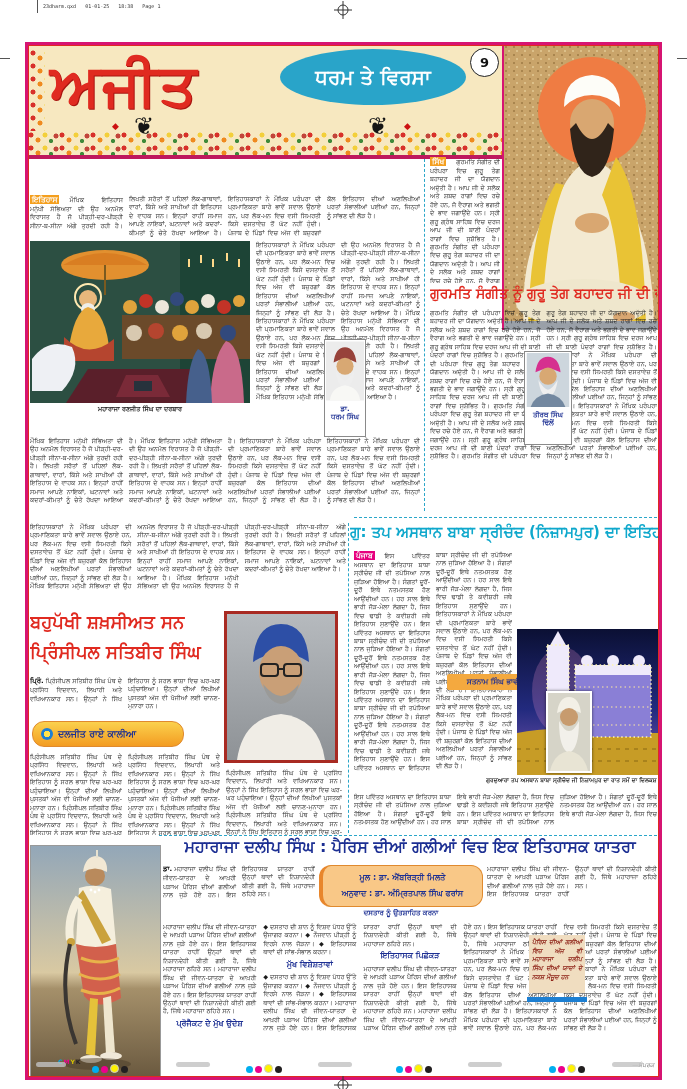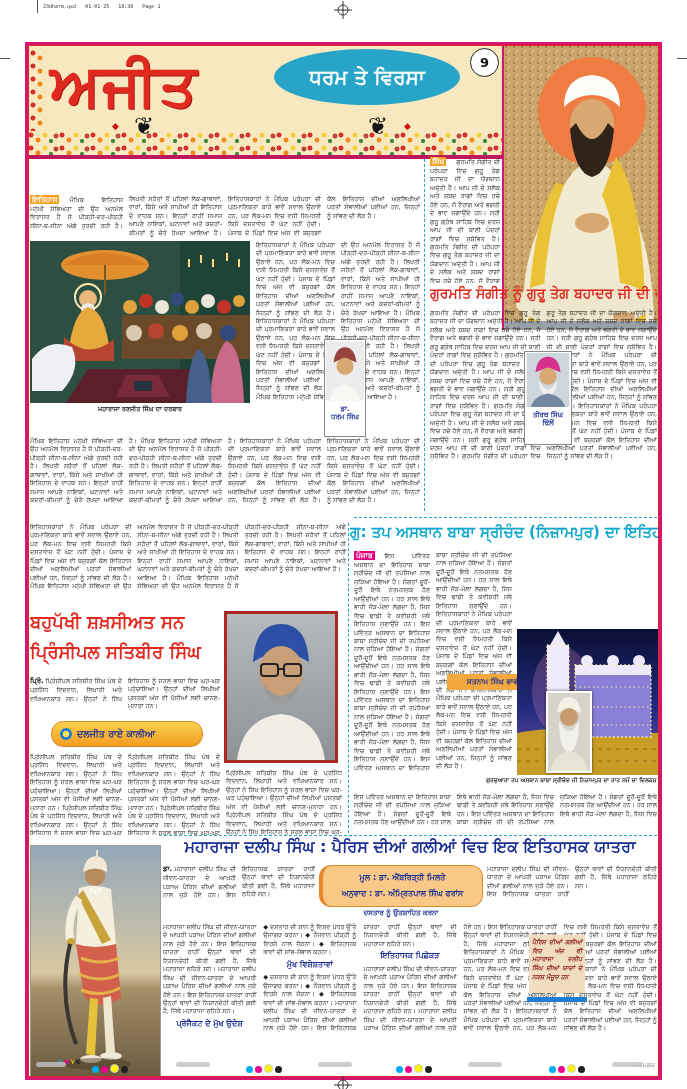--- a/index.html
+++ b/index.html
@@ -90,21 +90,21 @@
   </svg>
   <div class="abs tick" style="left:0;top:58px;width:10px;height:1px;"></div>
   <div class="abs tick" style="left:677px;top:58px;width:10px;height:1px;"></div>
 
   <div class="page">
 
     <div class="abs mast" style="left:0;top:0;width:474px;height:110px;">
       <div class="abs garland" style="left:2px;top:4px;width:15px;height:100px;"></div>
       <div class="abs garland" style="left:0;top:86px;width:474px;height:24px;"></div>
       <div class="abs logo" style="left:22px;top:2px;width:222px;height:80px;">ਅਜੀਤ</div>
-      <div class="abs oval" style="left:246px;top:4px;width:186px;height:56px;">ਧਰਮ ਤੇ ਵਿਰਸਾ</div>
+      <div class="abs oval" style="left:252px;top:4px;width:186px;height:56px;">ਧਰਮ ਤੇ ਵਿਰਸਾ</div>
       <div class="abs dia" style="left:84px;top:76px;">◆</div>
       <div class="abs orn" style="left:94px;top:66px;width:44px;height:32px;">❦</div>
       <div class="abs orn" style="left:328px;top:66px;width:44px;height:32px;">❦</div>
       <div class="abs dia" style="left:376px;top:76px;">◆</div>
     </div>
     <div class="abs pgnum" style="left:442px;top:3px;width:27px;height:27px;">9</div>
 
     <div class="abs imgbox guru-bg" style="left:474px;top:0;width:157px;height:285px;">
       <svg viewBox="0 0 157 285" width="157" height="285">
         <circle cx="88" cy="66" r="54" fill="#ef7c43"></circle>
@@ -289,21 +289,21 @@
         <rect x="34" y="50" width="17" height="12" rx="3" fill="none" stroke="#222" stroke-width="2"></rect>
         <rect x="57" y="50" width="17" height="12" rx="3" fill="none" stroke="#222" stroke-width="2"></rect>
         <line x1="51" y1="55" x2="57" y2="55" stroke="#222" stroke-width="2"></line>
         <path d="M36 70 Q40 88 54 90 Q68 88 72 70 Q62 82 54 82 Q46 82 36 70Z" fill="#9a9a98"></path>
         <path d="M10 146 Q16 104 54 100 Q92 104 98 146Z" fill="#f0ede6"></path>
       </svg>
     </div>
     <div class="abs btxt c2" style="left:2px;top:632px;width:190px;height:40px;">
       <span class="leadb">ਪ੍ਰਿੰ.</span><span>ਪ੍ਰਿੰਸੀਪਲ ਸਤਿਬੀਰ ਸਿੰਘ ਪੰਥ ਦੇ ਪ੍ਰਸਿੱਧ ਵਿਦਵਾਨ, ਲਿਖਾਰੀ ਅਤੇ ਵਖਿਆਨਕਾਰ ਸਨ। ਉਨ੍ਹਾਂ ਨੇ ਸਿੱਖ ਇਤਿਹਾਸ ਨੂੰ ਸਰਲ ਭਾਸ਼ਾ ਵਿਚ ਘਰ-ਘਰ ਪਹੁੰਚਾਇਆ। ਉਨ੍ਹਾਂ ਦੀਆਂ ਲਿਖੀਆਂ ਪੁਸਤਕਾਂ ਅੱਜ ਵੀ ਖੋਜੀਆਂ ਲਈ ਚਾਨਣ-ਮੁਨਾਰਾ ਹਨ।</span>
     </div>
-    <div class="abs badge-big" style="left:23px;top:676px;width:152px;height:26px;">
+    <div class="abs badge-big" style="left:4px;top:676px;width:152px;height:26px;">
       <span class="badge-dot"></span>
       <span>ਦਲਜੀਤ ਰਾਏ ਕਾਲੀਆ</span>
     </div>
     <div class="abs btxt" style="left:2px;top:708px;width:92px;height:82px;"><span>ਪ੍ਰਿੰਸੀਪਲ ਸਤਿਬੀਰ ਸਿੰਘ ਪੰਥ ਦੇ ਪ੍ਰਸਿੱਧ ਵਿਦਵਾਨ, ਲਿਖਾਰੀ ਅਤੇ ਵਖਿਆਨਕਾਰ ਸਨ। ਉਨ੍ਹਾਂ ਨੇ ਸਿੱਖ ਇਤਿਹਾਸ ਨੂੰ ਸਰਲ ਭਾਸ਼ਾ ਵਿਚ ਘਰ-ਘਰ ਪਹੁੰਚਾਇਆ। ਉਨ੍ਹਾਂ ਦੀਆਂ ਲਿਖੀਆਂ ਪੁਸਤਕਾਂ ਅੱਜ ਵੀ ਖੋਜੀਆਂ ਲਈ ਚਾਨਣ-ਮੁਨਾਰਾ ਹਨ। ਪ੍ਰਿੰਸੀਪਲ ਸਤਿਬੀਰ ਸਿੰਘ ਪੰਥ ਦੇ ਪ੍ਰਸਿੱਧ ਵਿਦਵਾਨ, ਲਿਖਾਰੀ ਅਤੇ ਵਖਿਆਨਕਾਰ ਸਨ। ਉਨ੍ਹਾਂ ਨੇ ਸਿੱਖ ਇਤਿਹਾਸ ਨੂੰ ਸਰਲ ਭਾਸ਼ਾ ਵਿਚ ਘਰ-ਘਰ ਪਹੁੰਚਾਇਆ। ਉਨ੍ਹਾਂ ਦੀਆਂ ਲਿਖੀਆਂ ਪੁਸਤਕਾਂ ਅੱਜ ਵੀ ਖੋਜੀਆਂ ਲਈ ਚਾਨਣ-ਮੁਨਾਰਾ ਹਨ।</span></div>
     <div class="abs btxt" style="left:100px;top:708px;width:92px;height:82px;"><span>ਪ੍ਰਿੰਸੀਪਲ ਸਤਿਬੀਰ ਸਿੰਘ ਪੰਥ ਦੇ ਪ੍ਰਸਿੱਧ ਵਿਦਵਾਨ, ਲਿਖਾਰੀ ਅਤੇ ਵਖਿਆਨਕਾਰ ਸਨ। ਉਨ੍ਹਾਂ ਨੇ ਸਿੱਖ ਇਤਿਹਾਸ ਨੂੰ ਸਰਲ ਭਾਸ਼ਾ ਵਿਚ ਘਰ-ਘਰ ਪਹੁੰਚਾਇਆ। ਉਨ੍ਹਾਂ ਦੀਆਂ ਲਿਖੀਆਂ ਪੁਸਤਕਾਂ ਅੱਜ ਵੀ ਖੋਜੀਆਂ ਲਈ ਚਾਨਣ-ਮੁਨਾਰਾ ਹਨ। ਪ੍ਰਿੰਸੀਪਲ ਸਤਿਬੀਰ ਸਿੰਘ ਪੰਥ ਦੇ ਪ੍ਰਸਿੱਧ ਵਿਦਵਾਨ, ਲਿਖਾਰੀ ਅਤੇ ਵਖਿਆਨਕਾਰ ਸਨ। ਉਨ੍ਹਾਂ ਨੇ ਸਿੱਖ ਇਤਿਹਾਸ ਨੂੰ ਸਰਲ ਭਾਸ਼ਾ ਵਿਚ ਘਰ-ਘਰ ਪਹੁੰਚਾਇਆ। ਉਨ੍ਹਾਂ ਦੀਆਂ ਲਿਖੀਆਂ ਪੁਸਤਕਾਂ ਅੱਜ ਵੀ ਖੋਜੀਆਂ ਲਈ ਚਾਨਣ-ਮੁਨਾਰਾ ਹਨ।</span></div>
     <div class="abs btxt" style="left:198px;top:724px;width:116px;height:66px;"><span>ਪ੍ਰਿੰਸੀਪਲ ਸਤਿਬੀਰ ਸਿੰਘ ਪੰਥ ਦੇ ਪ੍ਰਸਿੱਧ ਵਿਦਵਾਨ, ਲਿਖਾਰੀ ਅਤੇ ਵਖਿਆਨਕਾਰ ਸਨ। ਉਨ੍ਹਾਂ ਨੇ ਸਿੱਖ ਇਤਿਹਾਸ ਨੂੰ ਸਰਲ ਭਾਸ਼ਾ ਵਿਚ ਘਰ-ਘਰ ਪਹੁੰਚਾਇਆ। ਉਨ੍ਹਾਂ ਦੀਆਂ ਲਿਖੀਆਂ ਪੁਸਤਕਾਂ ਅੱਜ ਵੀ ਖੋਜੀਆਂ ਲਈ ਚਾਨਣ-ਮੁਨਾਰਾ ਹਨ। ਪ੍ਰਿੰਸੀਪਲ ਸਤਿਬੀਰ ਸਿੰਘ ਪੰਥ ਦੇ ਪ੍ਰਸਿੱਧ ਵਿਦਵਾਨ, ਲਿਖਾਰੀ ਅਤੇ ਵਖਿਆਨਕਾਰ ਸਨ। ਉਨ੍ਹਾਂ ਨੇ ਸਿੱਖ ਇਤਿਹਾਸ ਨੂੰ ਸਰਲ ਭਾਸ਼ਾ ਵਿਚ ਘਰ-ਘਰ ਪਹੁੰਚਾਇਆ। ਉਨ੍ਹਾਂ ਦੀਆਂ ਲਿਖੀਆਂ ਪੁਸਤਕਾਂ ਅੱਜ ਵੀ ਖੋਜੀਆਂ ਲਈ ਚਾਨਣ-ਮੁਨਾਰਾ ਹਨ।</span></div>
 
     <div class="abs dashh" style="left:131px;top:790px;width:498px;height:0;"></div>
 
     <div class="abs imgbox" style="left:2px;top:800px;width:129px;height:230px;border:1px solid #999;">

